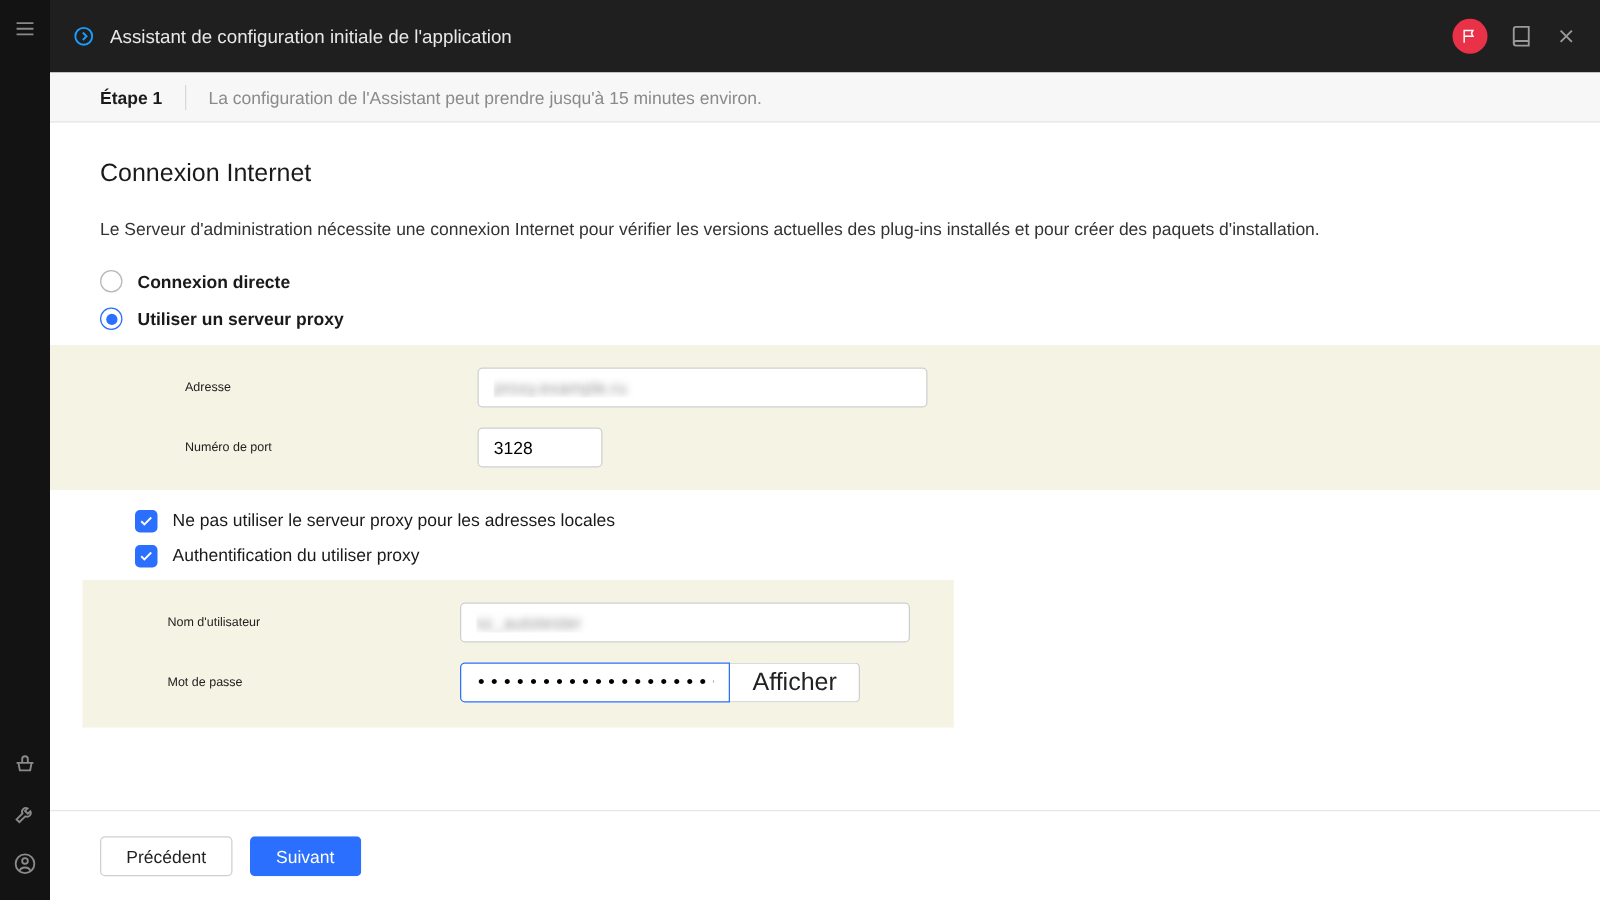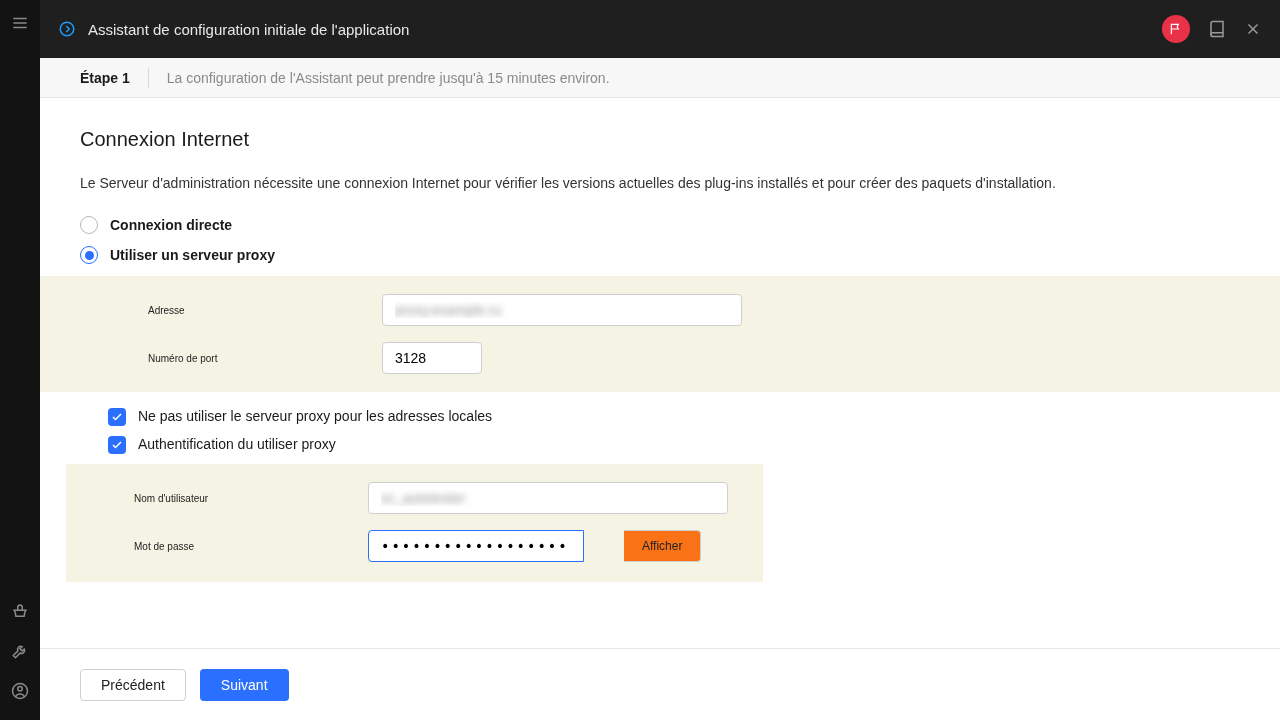--- a/index.html
+++ b/index.html
@@ -103,23 +103,22 @@
     width: 697px;
   }
   .pw-row { display: flex; align-items: center; gap: 0; }
   .pw-input {
     height: 32px; width: 216px; border: 1px solid #2b6fff; border-right: 1px solid #2b6fff;
     border-radius: 4px 0 0 4px; padding: 0 12px; font-size: 14px; background: #fff; letter-spacing: 2px;
     font-family: monospace;
   }
   .show-btn {
     height: 32px; padding: 0 18px; border: 1px solid #cfcfcf; border-left: none;
-    border-radius: 0 4px 4px 0; background: #f97316; font-size: 12px; cursor: pointer;
+    border-radius: 0 4px 4px 0; background: #ffffff; font-size: 20px; cursor: pointer;
     color: #222;
-    margin-left: 40px;
   }
   .footer {
     height: 72px;
     border-top: 1px solid #e6e6e6;
     display: flex; align-items: center; gap: 14px;
     padding: 0 40px;
   }
   .btn {
     height: 32px; padding: 0 20px; border-radius: 4px; font-size: 14px;
     cursor: pointer; border: 1px solid transparent;

